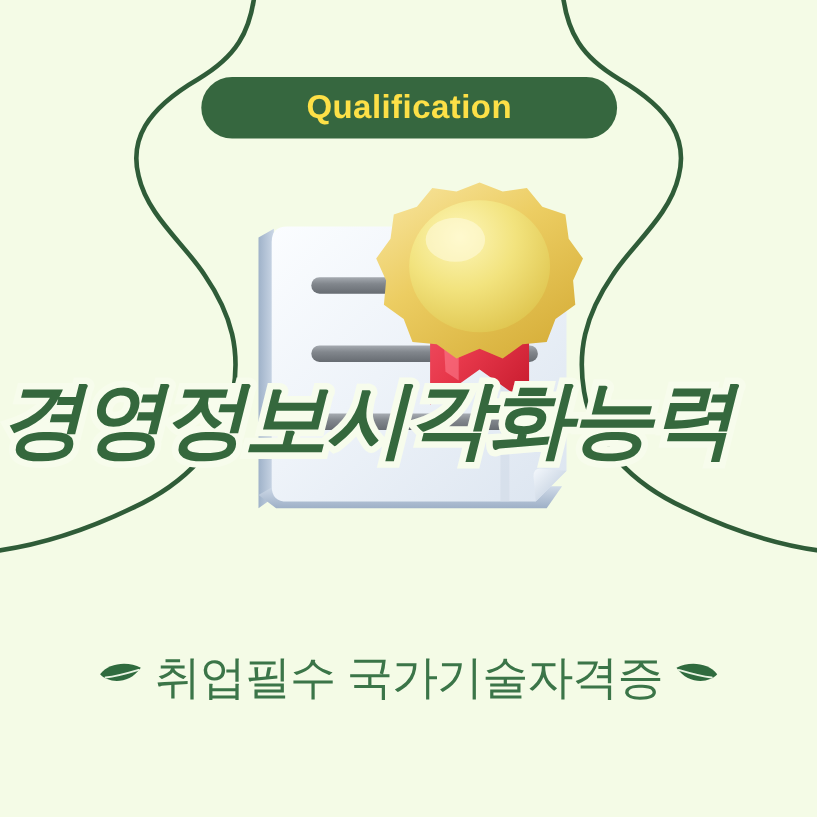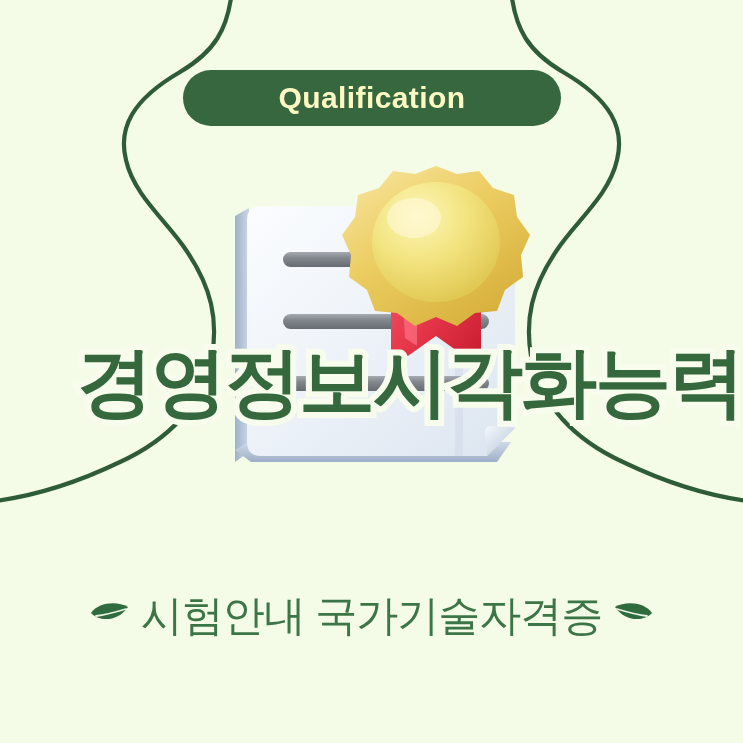--- a/index.html
+++ b/index.html
@@ -22,41 +22,42 @@
   
   .badge{
     position:absolute;
     left:183px;top:70px;
     width:378px;height:56px;
     background:#36673f;
     border-radius:28px;
     display:flex;align-items:center;justify-content:center;
   }
   .badge-label{
-    color:#fef9c3;
+    color:#fde047;
     font-size:30px;
     font-weight:bold;
     letter-spacing:0.4px;
     line-height:1;
     white-space:nowrap;
   }
 
   
   .illus{
     position:absolute;
     left:205px;top:150px;
     width:340px;height:370px;
   }
 
   
   .title-wrap{
     position:absolute;
     left:0;top:344px;
     width:743px;
-    text-align:right;
+    text-align:left;
+    font-style:italic;
   }
   .title{
     display:inline-block;
     font-size:76px;
     font-weight:bold;
     line-height:1;
     color:#35683d;
     letter-spacing:-2px;
     -webkit-text-stroke:12px #f7fcec;
     paint-order:stroke fill;
@@ -200,21 +201,21 @@
     <span class="title">경영정보시각화능력</span>
   </div>
 
   <div class="bottom">
 
     <div class="bline">
       <svg class="leaf" viewBox="0 0 44 30" aria-hidden="true">
         <path d="M41 6 C30 0, 12 1, 4 12 C11 20, 30 22, 41 6 Z" fill="#2f6b3e"></path>
         <path d="M39 8 C29 11, 18 14, 9 15" fill="none" stroke="#e9f4e2" stroke-width="1.8" stroke-linecap="round"></path>
       </svg>
-      <span class="bline-text">시험안내 국가기술자격증</span>
+      <span class="bline-text">취업필수 국가기술자격증</span>
       <svg class="leaf" viewBox="0 0 44 30" aria-hidden="true">
         <path d="M3 6 C14 0, 32 1, 40 12 C33 20, 14 22, 3 6 Z" fill="#2f6b3e"></path>
         <path d="M5 8 C15 11, 26 14, 35 15" fill="none" stroke="#e9f4e2" stroke-width="1.8" stroke-linecap="round"></path>
       </svg>
     </div>
 
 
   </div>
 
 </div>

